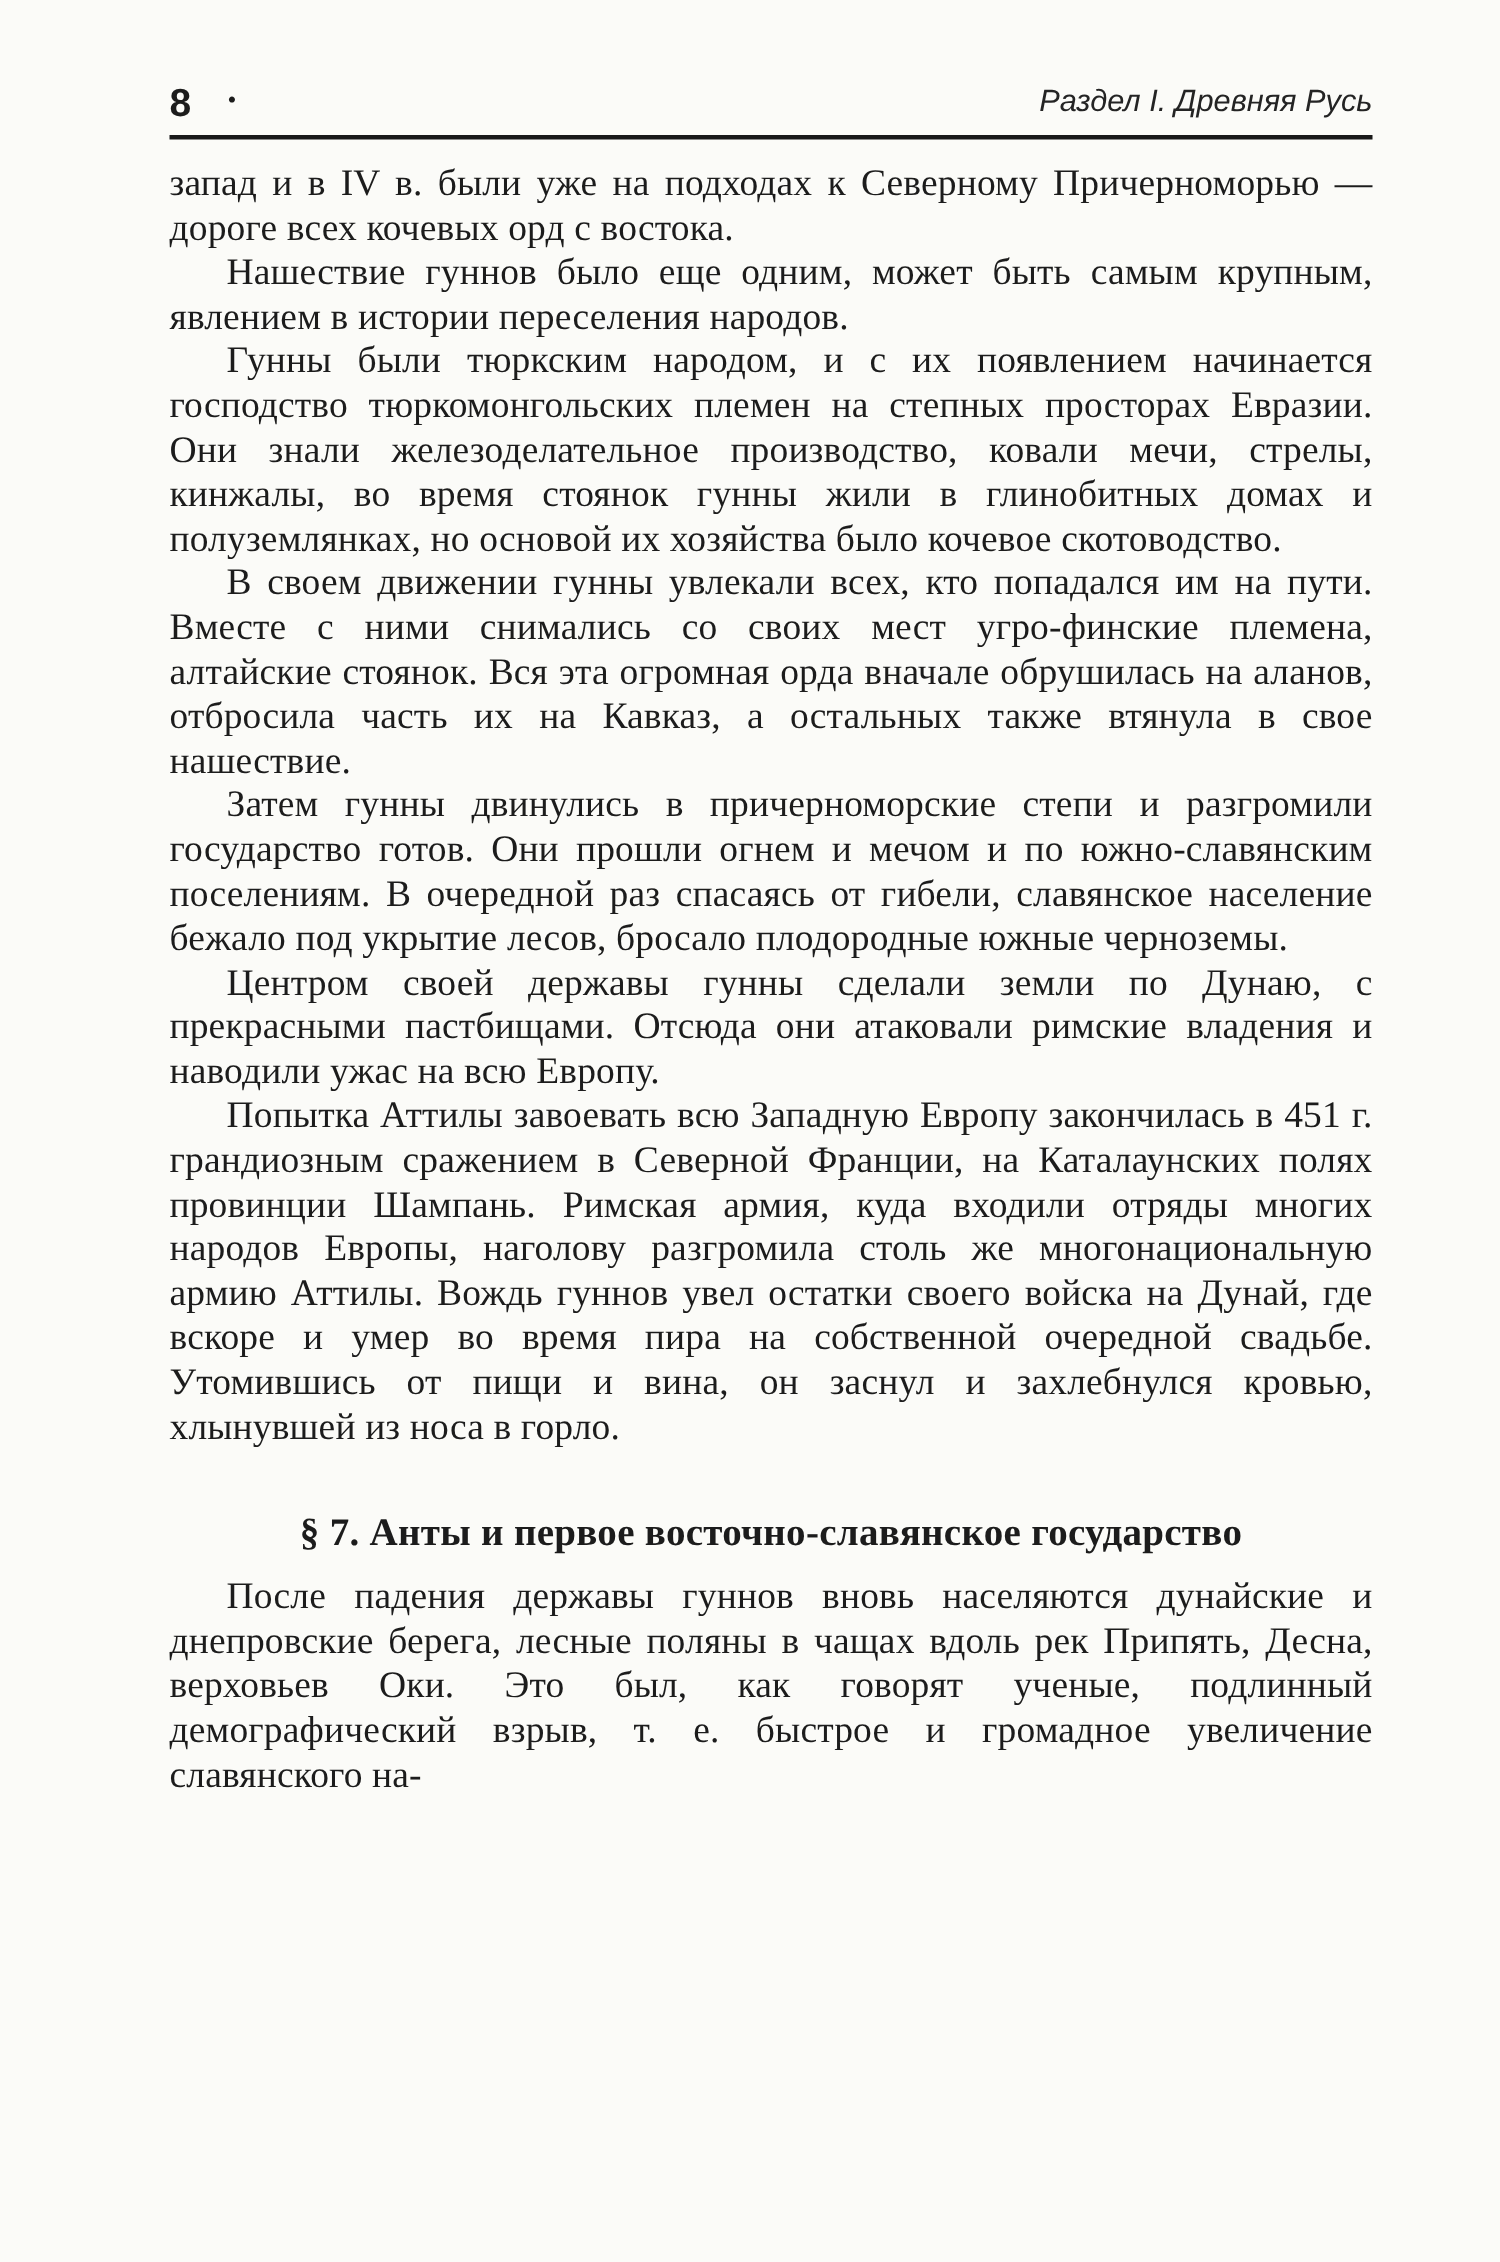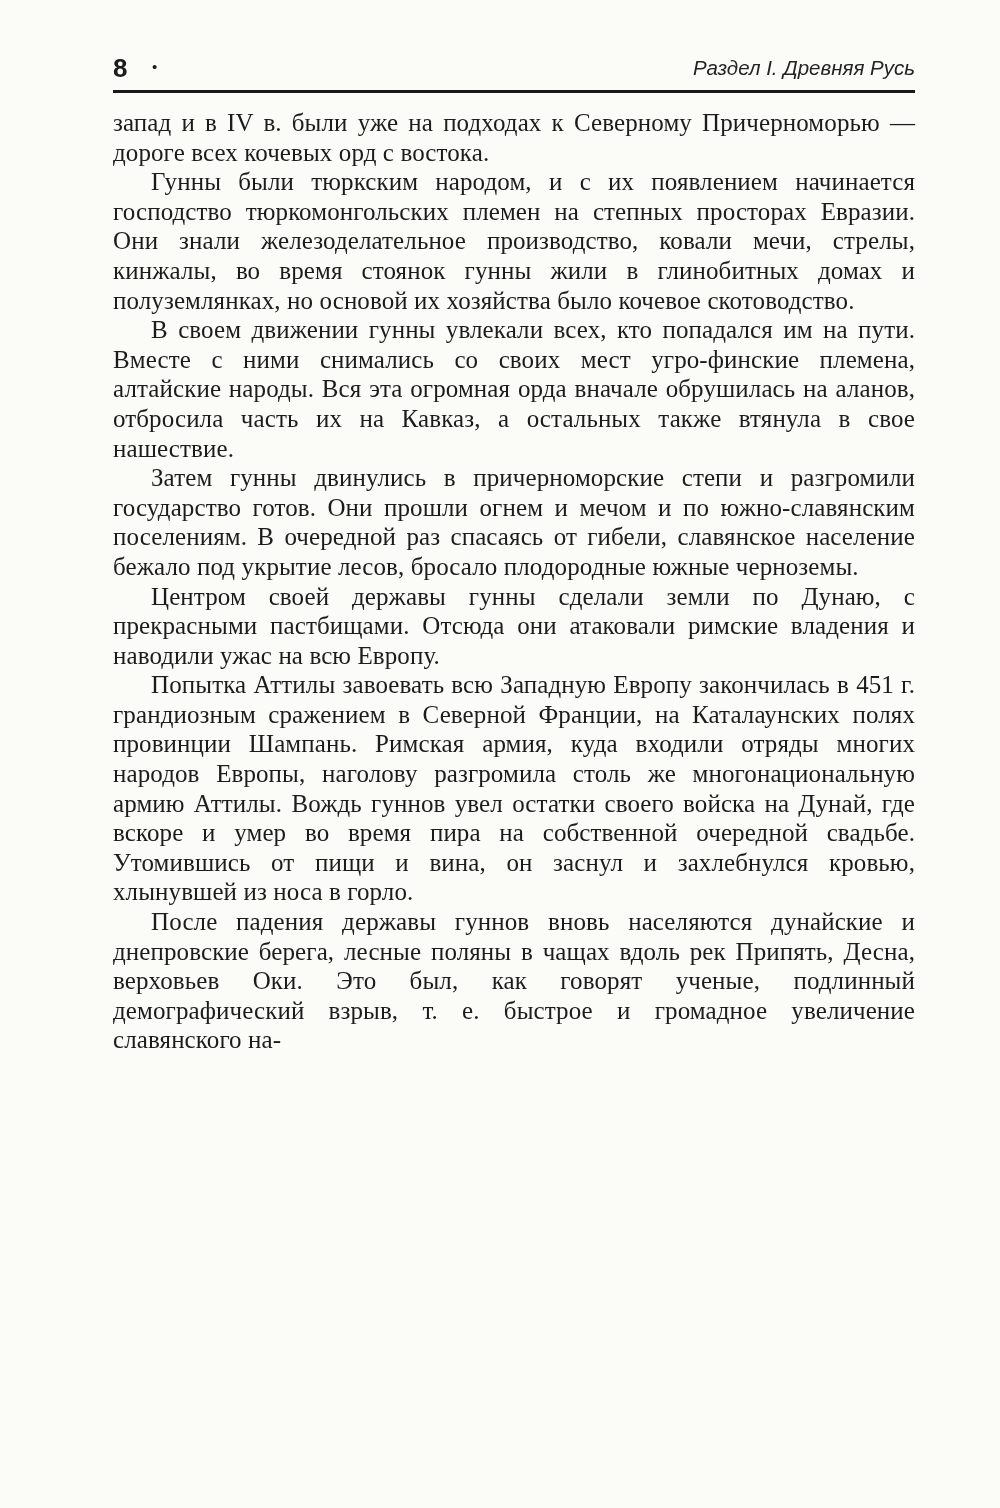--- a/index.html
+++ b/index.html
@@ -85,21 +85,23 @@
   <div class="header-row">
     <div class="header-left">
       <span class="page-number">8</span>
       <span class="header-bullet">•</span>
     </div>
     <span class="running-title">Раздел I. Древняя Русь</span>
   </div>
 
   <div class="body-text">
     <p class="continuation">запад и в IV в. были уже на подходах к Северному Причерноморью — дороге всех кочевых орд с востока.</p>
+    <p>Нашествие гуннов было еще одним, может быть самым крупным, явлением в истории переселения народов.</p>
     <p>Гунны были тюркским народом, и с их появлением начинается господство тюркомонгольских племен на степных просторах Евразии. Они знали железоделательное производство, ковали мечи, стрелы, кинжалы, во время стоянок гунны жили в глинобитных домах и полуземлянках, но основой их хозяйства было кочевое скотоводство.</p>
-    <p>В своем движении гунны увлекали всех, кто попадался им на пути. Вместе с ними снимались со своих мест угро-финские племена, алтайские народы. Вся эта огромная орда вначале обрушилась на аланов, отбросила часть их на Кавказ, а остальных также втянула в свое нашествие.</p>
+    <p>В своем движении гунны увлекали всех, кто попадался им на пути. Вместе с ними снимались со своих мест угро-финские племена, алтайские стоянок. Вся эта огромная орда вначале обрушилась на аланов, отбросила часть их на Кавказ, а остальных также втянула в свое нашествие.</p>
     <p>Затем гунны двинулись в причерноморские степи и разгромили государство готов. Они прошли огнем и мечом и по южно-славянским поселениям. В очередной раз спасаясь от гибели, славянское население бежало под укрытие лесов, бросало плодородные южные черноземы.</p>
     <p>Центром своей державы гунны сделали земли по Дунаю, с прекрасными пастбищами. Отсюда они атаковали римские владения и наводили ужас на всю Европу.</p>
     <p>Попытка Аттилы завоевать всю Западную Европу закончилась в 451 г. грандиозным сражением в Северной Франции, на Каталаунских полях провинции Шампань. Римская армия, куда входили отряды многих народов Европы, наголову разгромила столь же многонациональную армию Аттилы. Вождь гуннов увел остатки своего войска на Дунай, где вскоре и умер во время пира на собственной очередной свадьбе. Утомившись от пищи и вина, он заснул и захлебнулся кровью, хлынувшей из носа в горло.</p>
+    <h2 class="section-heading">§ 7. Анты и первое восточно-славянское государство</h2>
     <p>После падения державы гуннов вновь населяются дунайские и днепровские берега, лесные поляны в чащах вдоль рек Припять, Десна, верховьев Оки. Это был, как говорят ученые, подлинный демографический взрыв, т. е. быстрое и громадное увеличение славянского на-</p>
   </div>
 
 </div>
 
 </body></html>

